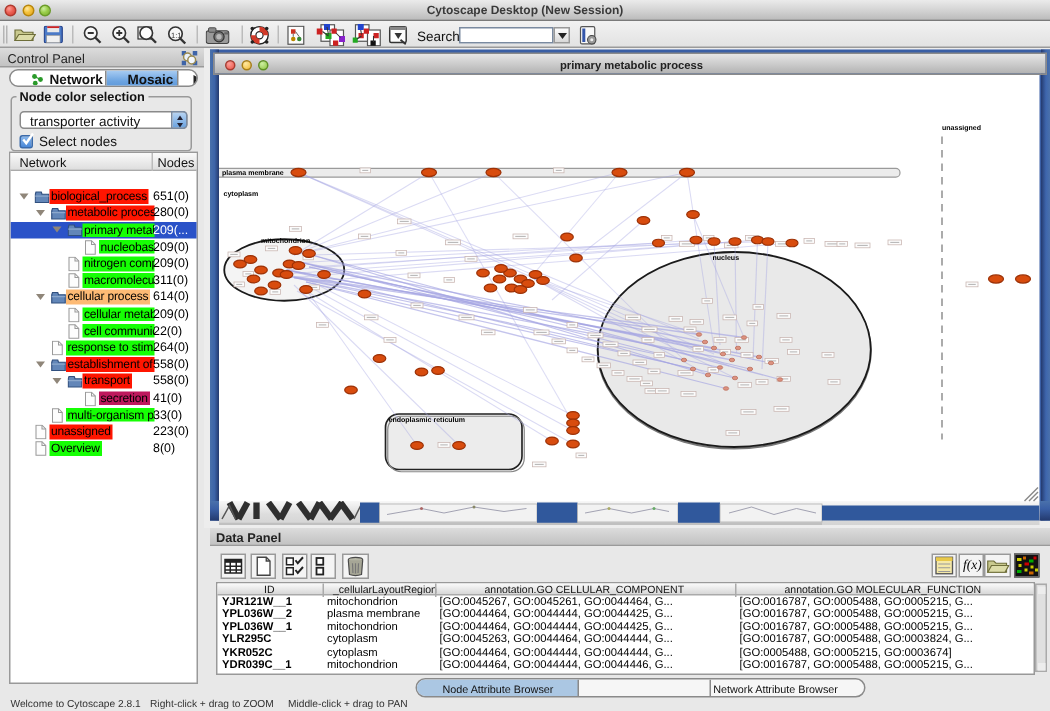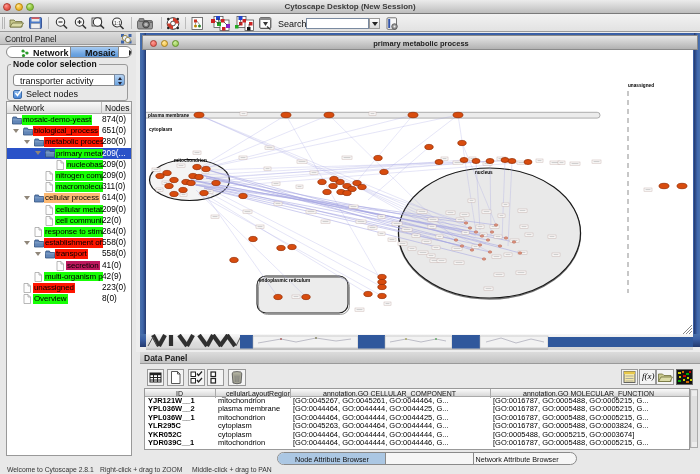--- a/index.html
+++ b/index.html
@@ -727,28 +727,20 @@
 
   <div class="abs" style="left:6px;top:69px;width:126px;height:355px;background:#fff;border:1px solid #999;">
     <div class="abs" style="left:0;top:0;width:124px;height:12px;background:linear-gradient(#fafafa,#dedede);border-bottom:1px solid #aaa;">
       <div class="abs" style="left:6px;top:1px;font-size:8.5px;color:#111;">Network</div>
       <div class="abs" style="left:98px;top:1px;font-size:8.5px;color:#111;">Nodes</div>
       <div class="abs" style="left:94px;top:0;width:1px;height:12px;background:#bbb;"></div>
     </div>
   </div>
 </div>
 <div class="abs" style="left:7px;top:114px;width:124px;height:194px;overflow:hidden;">
-<div style="position:absolute;left:0;top:0.0px;width:125px;height:11.2px;">
-<svg style="position:absolute;left:5.0px;top:1.5px" width="10" height="9">
-        <path d="M0.5 8 L0.5 2.5 L1 1 L4.5 1 L5 2.5 L9.5 2.5 L9.5 8 Z" fill="#6286b8" stroke="#31507f" stroke-width="0.8"></path>
-        <path d="M0.5 3.8 L9.5 3.8" stroke="#8ca8cc" stroke-width="0.8"></path>
-      </svg>
-<div style="position:absolute;left:15.0px;top:1px;height:9.5px;max-width:81px;background:#16ff04;color:#000;font-size:8px;line-height:9.8px;white-space:nowrap;overflow:hidden;padding:0 1px;letter-spacing:-0.1px;">mosaic-demo-yeast</div>
-<div style="position:absolute;left:95px;top:1px;font-size:8.3px;line-height:9.8px;color:#000;white-space:nowrap;">874(0)</div>
-</div>
 <div style="position:absolute;left:0;top:11.2px;width:125px;height:11.2px;">
 <div style="position:absolute;left:6.0px;top:3.5px;width:0;height:0;border-left:3.5px solid transparent;border-right:3.5px solid transparent;border-top:4.5px solid #8f8679;"></div>
 <svg style="position:absolute;left:16.0px;top:1.5px" width="10" height="9">
         <path d="M0.5 8 L0.5 2.5 L1 1 L4.5 1 L5 2.5 L9.5 2.5 L9.5 8 Z" fill="#6286b8" stroke="#31507f" stroke-width="0.8"></path>
         <path d="M0.5 3.8 L9.5 3.8" stroke="#8ca8cc" stroke-width="0.8"></path>
       </svg>
 <div style="position:absolute;left:26.0px;top:1px;height:9.5px;max-width:70px;background:#ff1500;color:#000;font-size:8px;line-height:9.8px;white-space:nowrap;overflow:hidden;padding:0 1px;letter-spacing:-0.1px;">biological_process</div>
 <div style="position:absolute;left:95px;top:1px;font-size:8.3px;line-height:9.8px;color:#000;white-space:nowrap;">651(0)</div>
 </div>
 <div style="position:absolute;left:0;top:22.4px;width:125px;height:11.2px;">
@@ -851,21 +843,21 @@
       </svg>
 <div style="position:absolute;left:59.0px;top:1px;height:9.5px;max-width:37px;background:#be185d;color:#000;font-size:8px;line-height:9.8px;white-space:nowrap;overflow:hidden;padding:0 1px;letter-spacing:-0.1px;">secretion</div>
 <div style="position:absolute;left:95px;top:1px;font-size:8.3px;line-height:9.8px;color:#000;white-space:nowrap;">41(0)</div>
 </div>
 <div style="position:absolute;left:0;top:156.8px;width:125px;height:11.2px;">
 <svg style="position:absolute;left:27.0px;top:1px" width="9" height="10">
         <path d="M1 9.5 L1 0.5 L5 0.5 L7.5 3 L7.5 9.5 Z" fill="#fdfdfd" stroke="#9a9a9a" stroke-width="0.7"></path>
         <path d="M5 0.5 L5 3 L7.5 3" fill="none" stroke="#9a9a9a" stroke-width="0.7"></path>
       </svg>
 <div style="position:absolute;left:37.0px;top:1px;height:9.5px;max-width:59px;background:#16ff04;color:#000;font-size:8px;line-height:9.8px;white-space:nowrap;overflow:hidden;padding:0 1px;letter-spacing:-0.1px;">multi-organism pro</div>
-<div style="position:absolute;left:95px;top:1px;font-size:8.3px;line-height:9.8px;color:#000;white-space:nowrap;">42(9)</div>
+<div style="position:absolute;left:95px;top:1px;font-size:8.3px;line-height:9.8px;color:#000;white-space:nowrap;">33(0)</div>
 </div>
 <div style="position:absolute;left:0;top:168.0px;width:125px;height:11.2px;">
 <svg style="position:absolute;left:16.0px;top:1px" width="9" height="10">
         <path d="M1 9.5 L1 0.5 L5 0.5 L7.5 3 L7.5 9.5 Z" fill="#fdfdfd" stroke="#9a9a9a" stroke-width="0.7"></path>
         <path d="M5 0.5 L5 3 L7.5 3" fill="none" stroke="#9a9a9a" stroke-width="0.7"></path>
       </svg>
 <div style="position:absolute;left:26.0px;top:1px;height:9.5px;max-width:70px;background:#ff1500;color:#000;font-size:8px;line-height:9.8px;white-space:nowrap;overflow:hidden;padding:0 1px;letter-spacing:-0.1px;">unassigned</div>
 <div style="position:absolute;left:95px;top:1px;font-size:8.3px;line-height:9.8px;color:#000;white-space:nowrap;">223(0)</div>
 </div>
 <div style="position:absolute;left:0;top:179.2px;width:125px;height:11.2px;">

